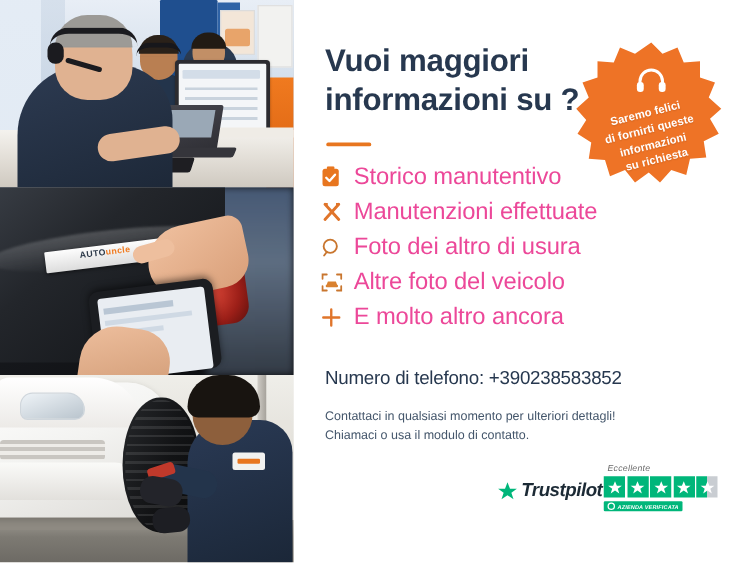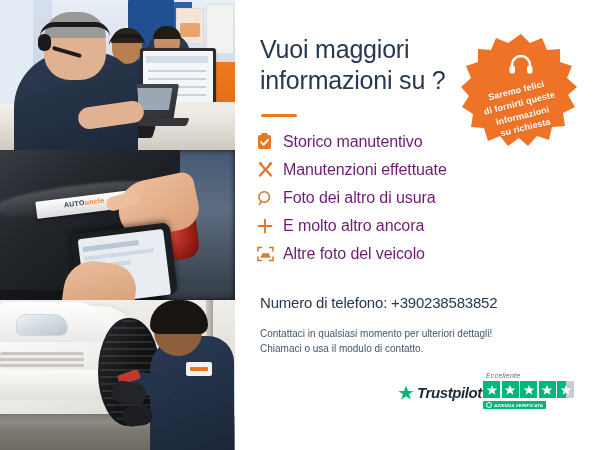--- a/index.html
+++ b/index.html
@@ -118,39 +118,39 @@
   .p3 .glove2{position:absolute;left:122px;top:106px;width:30px;height:20px;background:#1d1e23;border-radius:9px;transform:rotate(-6deg);}
   .p3 .tool{position:absolute;left:118px;top:72px;width:22px;height:10px;background:#c0392b;border-radius:3px;transform:rotate(-18deg);}
   .p3 .pole{position:absolute;right:22px;top:0;width:7px;height:120px;background:linear-gradient(90deg,#cfccc6,#a6a29b);}
   .p3 .shelfobj{position:absolute;right:2px;top:36px;width:18px;height:16px;background:#e7e4de;border-radius:2px;}
 
   
   .content{position:relative;flex:1 1 auto;height:450px;padding:0;background:#ffffff;}
 
   .heading{
     position:absolute;left:25px;top:34px;width:215px;
-    font-size:25px;line-height:1.22;font-weight:400;color:#27384f;letter-spacing:-.2px;
+    font-size:25px;line-height:1.22;font-weight:700;color:#27384f;letter-spacing:-.2px;
   }
   .rule{position:absolute;left:26px;top:114px;width:36px;height:3px;background:#e8761f;border-radius:2px;}
 
   
   .burst{position:absolute;left:225px;top:32px;width:122px;height:122px;}
   .burst svg{position:absolute;left:0;top:0;}
   .burst .hs{position:absolute;left:50%;top:22px;transform:translateX(-50%);width:26px;height:20px;}
   .burst .btxt{
     position:absolute;left:50%;top:52px;transform:translateX(-50%) rotate(-14deg);
     width:98px;text-align:center;color:#ffffff;font-size:9px;line-height:1.42;font-weight:700;
     letter-spacing:.1px;text-shadow:0 1px 1px rgba(0,0,0,.10);
   }
 
   
   .list{position:absolute;left:22px;top:128px;width:250px;}
   .li{display:flex;align-items:center;height:27px;margin-bottom:1px;}
   .li .ic{width:26px;min-width:26px;height:20px;display:flex;align-items:center;justify-content:flex-start;}
-  .li .lbl{font-size:16px;color:#701a75;letter-spacing:-.1px;}
+  .li .lbl{font-size:19px;color:#ec4899;letter-spacing:-.1px;}
 
   
   .phone{position:absolute;left:25px;top:294px;font-size:15px;font-weight:400;color:#27384f;letter-spacing:-.2px;white-space:nowrap;}
   .sub{position:absolute;left:25px;top:326px;width:300px;font-size:10px;line-height:1.5;color:#44566b;}
 
   
   .tp{position:absolute;left:163px;top:372px;width:195px;height:46px;font-style:italic;}
   .tp .tplogo{position:absolute;left:0;top:12px;display:flex;align-items:center;gap:3px;}
   .tp .tplogo .tpstar{width:16px;height:16px;}
   .tp .tpname{font-size:15px;font-weight:700;color:#1c2a35;letter-spacing:-.4px;}
@@ -309,36 +309,36 @@
           <svg width="16" height="16" viewBox="0 0 16 16">
             <circle cx="7.2" cy="7" r="5.3" fill="none" stroke="#c9762f" stroke-width="1.5"></circle>
             <path d="M4.4 11.6 L2.3 14.4" stroke="#c9762f" stroke-width="1.5" stroke-linecap="round"></path>
           </svg>
         </span>
         <span class="lbl">Foto dei altro di usura</span>
       </div>
 
       <div class="li">
         <span class="ic">
-          <svg width="16" height="16" viewBox="0 0 16 16">
-            <path d="M8 1.6 V14.4 M1.6 8 H14.4" stroke="#e0752b" stroke-width="1.9" stroke-linecap="round"></path>
-          </svg>
-        </span>
-        <span class="lbl">E molto altro ancora</span>
-      </div>
-
-      <div class="li">
-        <span class="ic">
           <svg width="17" height="16" viewBox="0 0 17 16">
             <path d="M1 5 V1.6 H4.4 M12.6 1.6 H16 V5 M16 11 V14.4 H12.6 M4.4 14.4 H1 V11" fill="none" stroke="#c9762f" stroke-width="1.5" stroke-linecap="round"></path>
             <path d="M4.2 10.2 L5.3 7.2 h6.4 l1.1 3 Z" fill="#d9812f"></path>
             <rect x="3.6" y="9.8" width="9.8" height="1.9" rx=".8" fill="#d9812f"></rect>
           </svg>
         </span>
         <span class="lbl">Altre foto del veicolo</span>
+      </div>
+
+      <div class="li">
+        <span class="ic">
+          <svg width="16" height="16" viewBox="0 0 16 16">
+            <path d="M8 1.6 V14.4 M1.6 8 H14.4" stroke="#e0752b" stroke-width="1.9" stroke-linecap="round"></path>
+          </svg>
+        </span>
+        <span class="lbl">E molto altro ancora</span>
       </div>
 
     </div>
 
     <div class="phone">Numero di telefono: +390238583852</div>
     <div class="sub">
       <div>Contattaci in qualsiasi momento per ulteriori dettagli!</div>
       <div>Chiamaci o usa il modulo di contatto.</div>
     </div>
 

